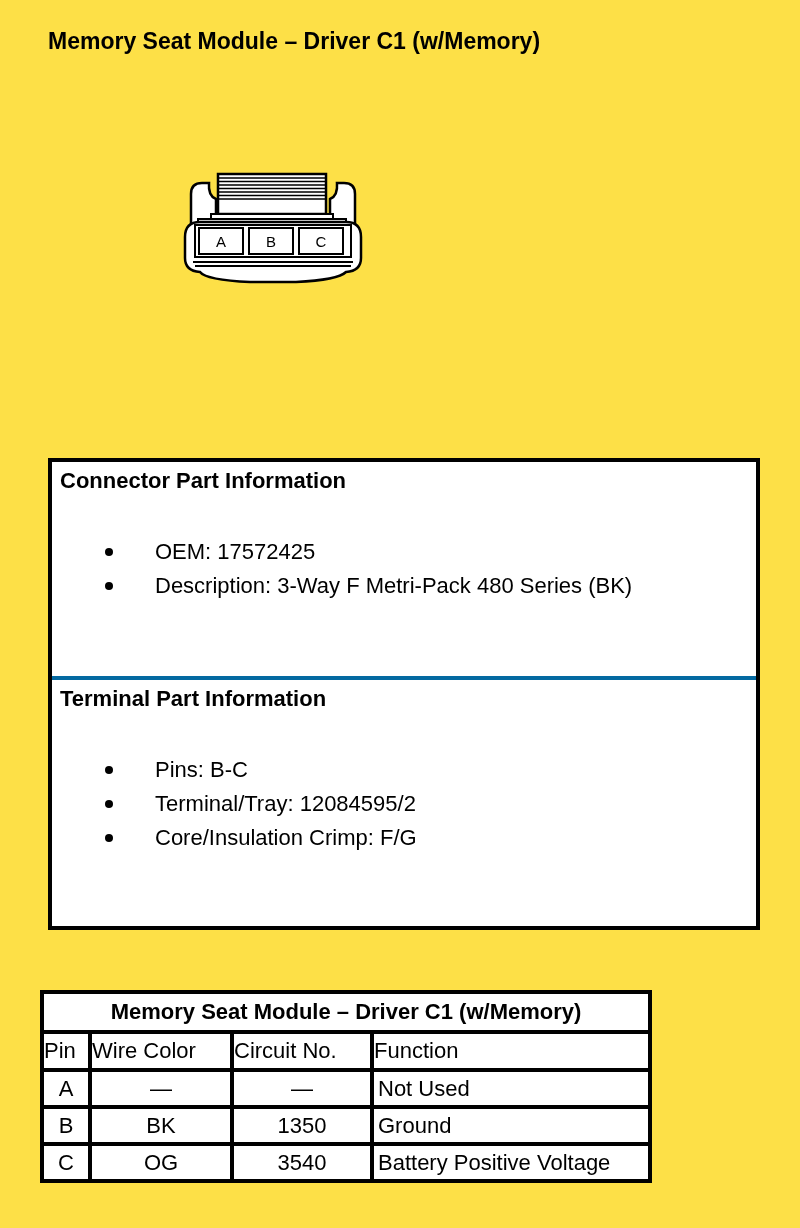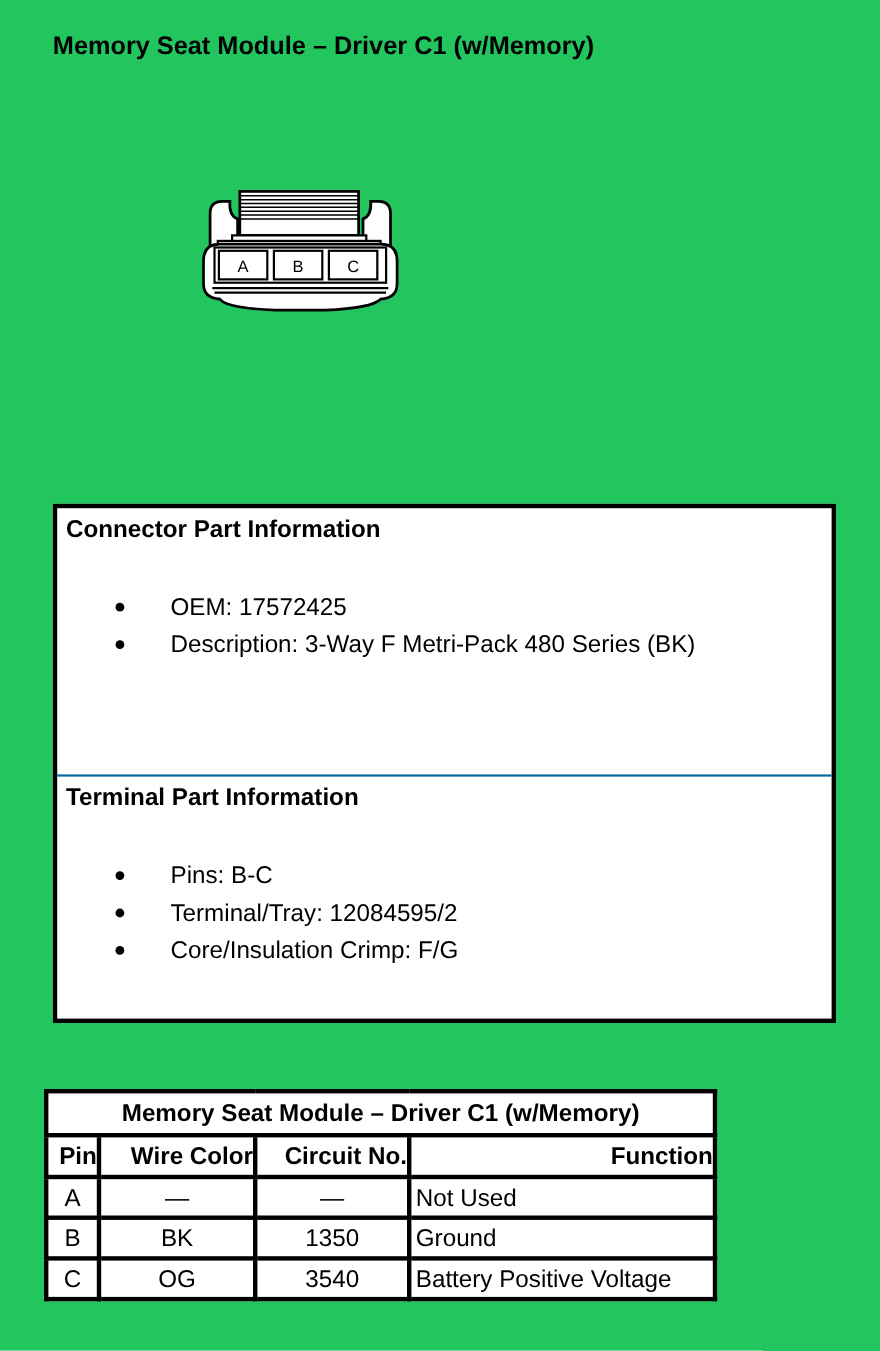--- a/index.html
+++ b/index.html
@@ -1,21 +1,21 @@
 <!DOCTYPE html>
 <html><head>
 <meta charset="utf-8">
 <style>
   * { margin: 0; padding: 0; box-sizing: border-box; }
   html, body { background: #ffffff; }
   .page {
     position: relative;
     width: 800px;
     height: 1228px;
-    background: #22c55e;
+    background: #fde047;
     color: #000000;
     font-family: "Liberation Sans", sans-serif;
     overflow: hidden;
   }
   .doc-title {
     position: absolute;
     left: 48px;
     top: 28px;
     font-size: 23px;
     font-weight: bold;
@@ -39,21 +39,21 @@
   .info-box {
     position: absolute;
     left: 48px;
     top: 458px;
     width: 712px;
     height: 472px;
     border: 4px solid #000;
     background: #fff;
   }
   .info-section { padding: 6px 8px 0 8px; height: 214px; }
-  .info-section.terminal { border-top: 2px solid #0369a1; height: 318px; margin-top: 28px; }
+  .info-section.terminal { border-top: 4px solid #0369a1; height: 318px; }
   .info-heading {
     font-size: 22px;
     font-weight: bold;
     line-height: 26px;
   }
   .bullet-list { margin-top: 41px; }
   .bullet-row { display: flex; align-items: center; height: 34px; }
   .bullet-dot {
     flex: 0 0 8px;
     width: 8px; height: 8px;
@@ -77,21 +77,21 @@
     background: #fff;
   }
   .pinout th, .pinout td {
     border: 4px solid #000;
     font-size: 22px;
     color: #000;
     overflow: hidden;
     white-space: nowrap;
   }
   .pinout .table-title { height: 40px; text-align: center; font-weight: bold; }
-  .pinout th.col-head { height: 38px; text-align: right; font-weight: bold; }
+  .pinout th.col-head { height: 38px; text-align: left; font-weight: normal; }
   .pinout td { height: 37px; text-align: center; font-weight: normal; }
   .pinout td.fn { text-align: left; padding-left: 4px; }
 </style>
 </head>
 <body>
 
 <div class="page">
 
   <div class="doc-title">Memory Seat Module – Driver C1 (w/Memory)</div>
 

